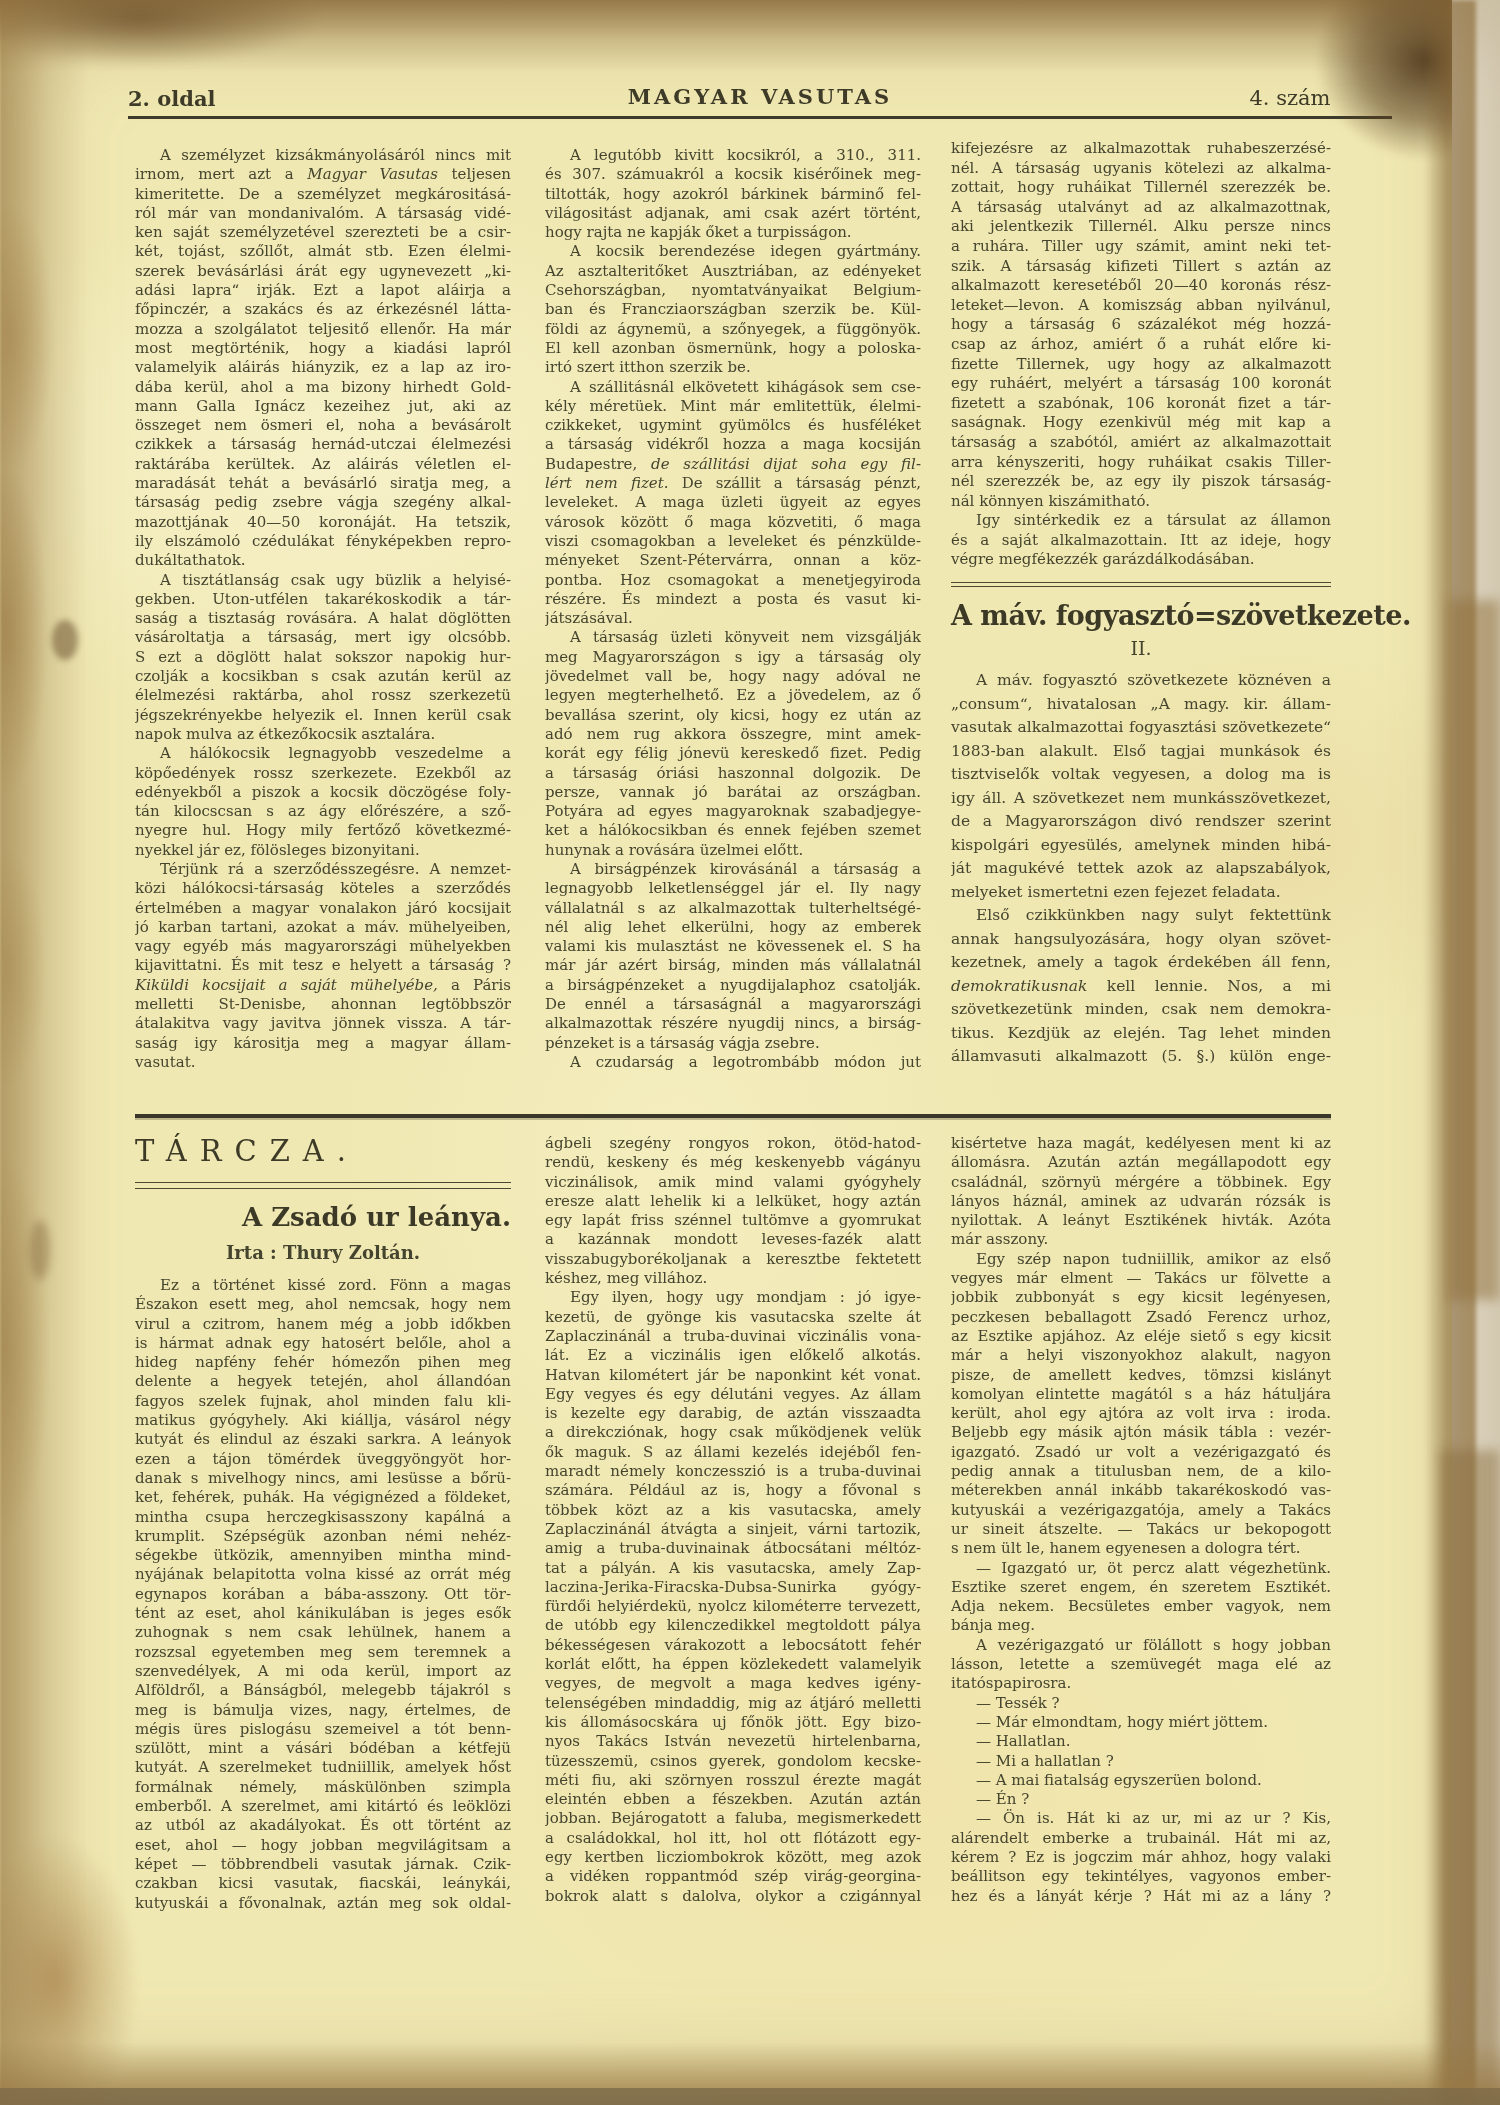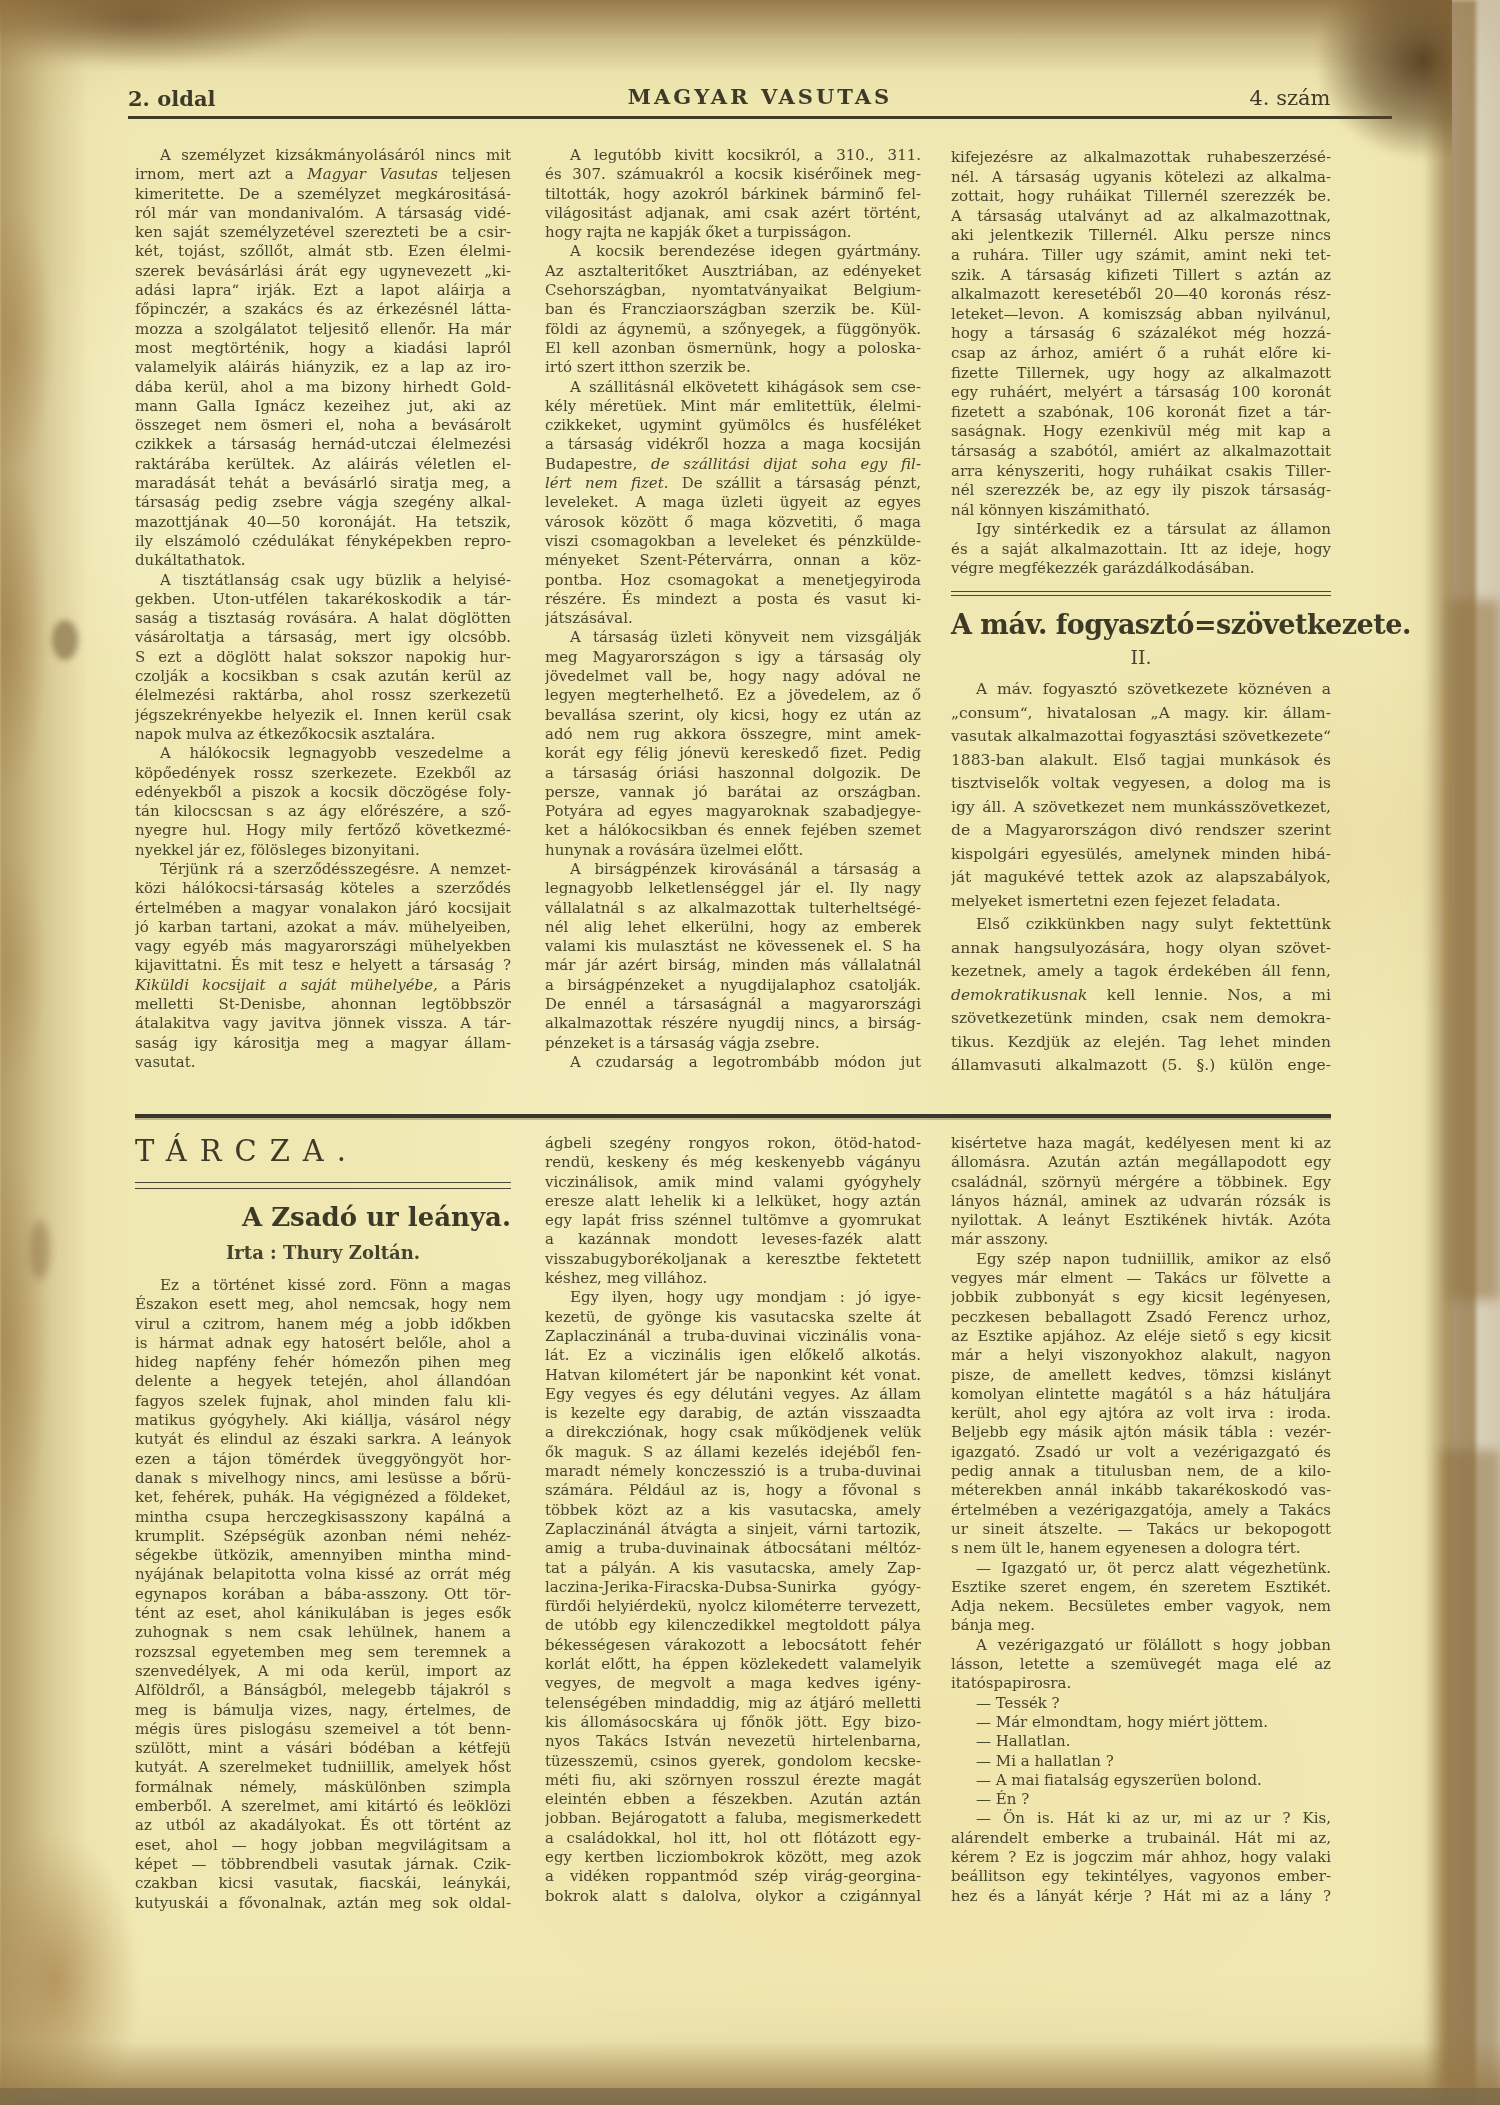--- a/index.html
+++ b/index.html
@@ -60,21 +60,21 @@
   
   .textcol{position:absolute;color:#45452f;}
   .line{height:19.3px;line-height:19.3px;font-size:15px;text-align:justify;text-align-last:justify;overflow:hidden;white-space:nowrap;}
   .line.end{text-align-last:left;}
   .line.indent{padding-left:25px;}
   .col3a .line{height:19.6px;line-height:19.6px;}
   .body2 .line{height:23.5px;line-height:23.5px;font-size:15.5px;}
 
   .col1{left:135px;top:146px;width:376px;}
   .col2{left:545px;top:146px;width:376px;}
-  .col3{left:951px;top:148px;width:380px;}
+  .col3{left:951px;top:139px;width:380px;}
 
   .art2-rule{margin-top:12px;border-top:1.5px solid #4a4733;border-bottom:1.5px solid #4a4733;height:3px;}
   .art2-title{margin-top:13px;text-align:center;font-weight:bold;font-size:27px;letter-spacing:-.5px;color:#3c3926;white-space:nowrap;}
   .art2-sub{margin-top:6px;text-align:center;font-size:19px;color:#45452f;}
   .body2{margin-top:10px;}
 
   .divider-main{left:135px;top:1114px;width:1196px;height:4px;background:#3a372a;box-shadow:0 2px 0 rgba(90,85,60,.35);}
 
   .tarcza{left:135px;top:1134px;width:376px;color:#3d3a28;font-size:29px;letter-spacing:13px;}
   .tarcza-rule{left:135px;top:1182px;width:376px;height:5px;border-top:1.5px solid #4a4733;border-bottom:1px solid #4a4733;background:transparent;}
@@ -341,21 +341,21 @@
     <div class="line"><span>peczkesen beballagott Zsadó Ferencz urhoz,</span></div>
     <div class="line"><span>az Esztike apjához. Az eléje siető s egy kicsit</span></div>
     <div class="line"><span>már a helyi viszonyokhoz alakult, nagyon</span></div>
     <div class="line"><span>pisze, de amellett kedves, tömzsi kislányt</span></div>
     <div class="line"><span>komolyan elintette magától s a ház hátuljára</span></div>
     <div class="line"><span>került, ahol egy ajtóra az volt irva : iroda.</span></div>
     <div class="line"><span>Beljebb egy másik ajtón másik tábla : vezér-</span></div>
     <div class="line"><span>igazgató. Zsadó ur volt a vezérigazgató és</span></div>
     <div class="line"><span>pedig annak a titulusban nem, de a kilo-</span></div>
     <div class="line"><span>méterekben annál inkább takarékoskodó vas-</span></div>
-    <div class="line"><span>értelmében a vezérigazgatója, amely a Takács</span></div>
+    <div class="line"><span>kutyuskái a vezérigazgatója, amely a Takács</span></div>
     <div class="line"><span>ur sineit átszelte. — Takács ur bekopogott</span></div>
     <div class="line end"><span>s nem ült le, hanem egyenesen a dologra tért.</span></div>
     <div class="line indent"><span>— Igazgató ur, öt percz alatt végezhetünk.</span></div>
     <div class="line"><span>Esztike szeret engem, én szeretem Esztikét.</span></div>
     <div class="line"><span>Adja nekem. Becsületes ember vagyok, nem</span></div>
     <div class="line end"><span>bánja meg.</span></div>
     <div class="line indent"><span>A vezérigazgató ur fölállott s hogy jobban</span></div>
     <div class="line"><span>lásson, letette a szemüvegét maga elé az</span></div>
     <div class="line end"><span>itatóspapirosra.</span></div>
     <div class="line indent end"><span>— Tessék ?</span></div>

